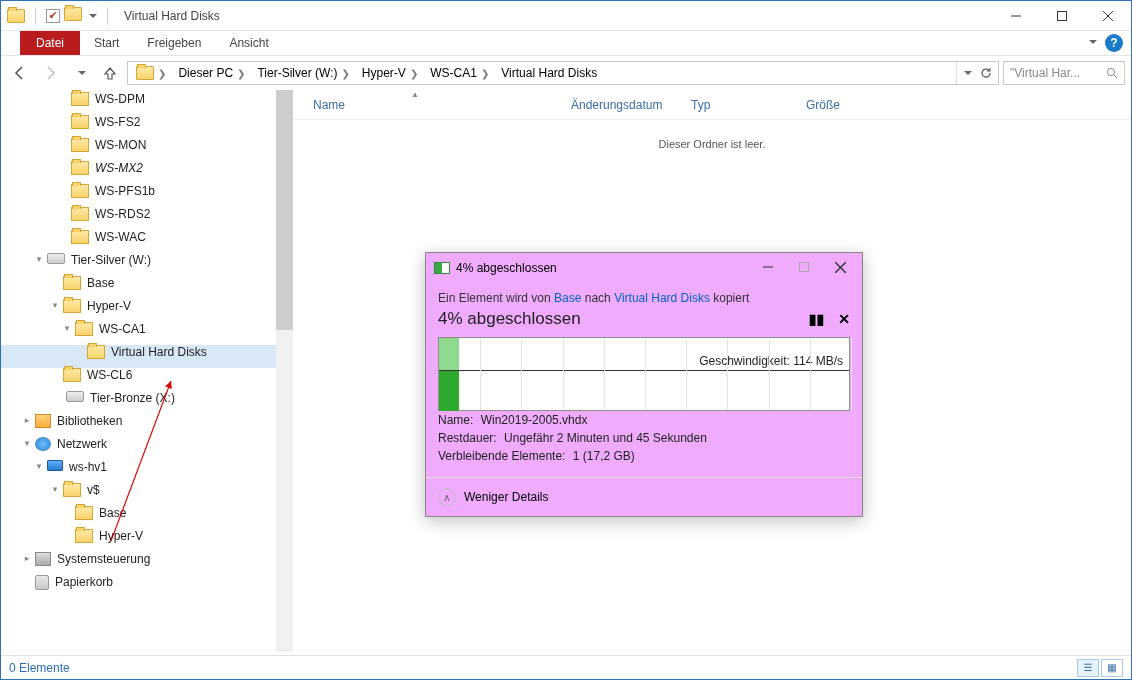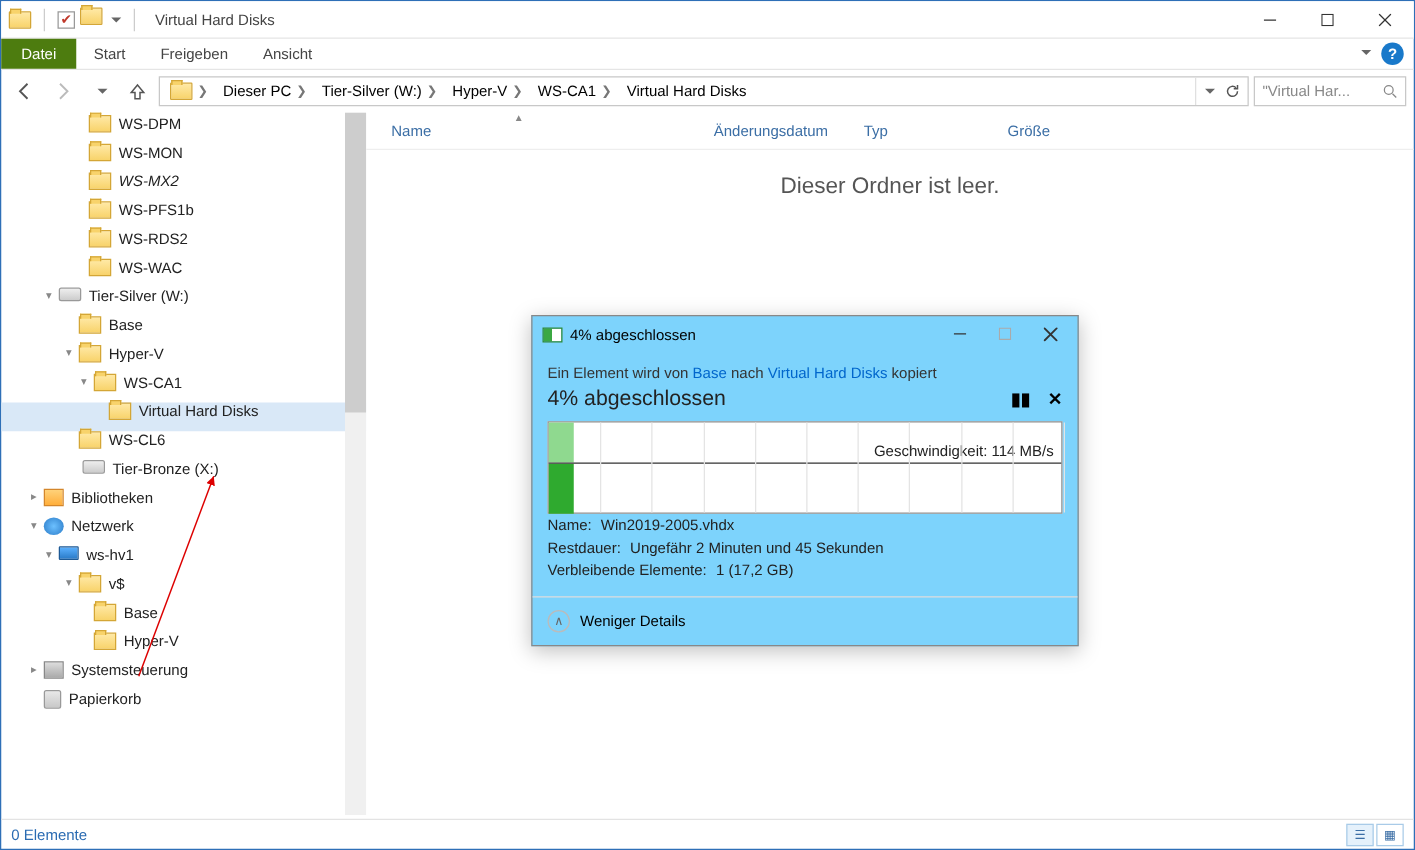--- a/index.html
+++ b/index.html
@@ -13,21 +13,21 @@
 .titlebar-title { font-size: 12px; color: #444; margin-left: 6px; }
 .sep-v { width: 1px; height: 18px; background: #ccc; margin: 0 6px; }
 .chk { width: 14px; height: 14px; border: 1px solid #999; display: inline-flex; align-items: center; justify-content: center; color: #c0392b; font-size: 11px; }
 .caret-down { width: 0; height: 0; border-left: 4px solid transparent; border-right: 4px solid transparent; border-top: 4px solid #666; margin-left: 3px; }
 .winbtns { position: absolute; right: 0; top: 0; display: flex; height: 29px; }
 .winbtn { width: 46px; display: flex; align-items: center; justify-content: center; color: #444; font-size: 11px; }
 .winbtn svg { width: 10px; height: 10px; }
 
 
 .ribbon { height: 25px; display: flex; align-items: stretch; border-bottom: 1px solid #e5e5e5; font-size: 12px; position: relative; }
-.ribbon .file { background: #4d7c0f; color: #fff; padding: 0 16px; display: flex; align-items: center; }
+.ribbon .file { background: #b91c1c; color: #fff; padding: 0 16px; display: flex; align-items: center; margin-left: 19px; }
 .ribbon .tab { padding: 0 14px; display: flex; align-items: center; color: #444; }
 .ribbon .help { position: absolute; right: 8px; top: 3px; width: 18px; height: 18px; border-radius: 50%; background: #1979ca; color: #fff; display: flex; align-items: center; justify-content: center; font-size: 12px; font-weight: bold; }
 .ribbon .rib-caret { position: absolute; right: 34px; top: 9px; }
 
 
 .addr-row { height: 34px; display: flex; align-items: center; padding: 0 6px; gap: 4px; }
 .navbtn { width: 26px; height: 26px; display: flex; align-items: center; justify-content: center; color: #6b6b6b; }
 .navbtn.disabled { color: #bdbdbd; }
 .addr { flex: 1; height: 24px; border: 1px solid #c8c8c8; display: flex; align-items: center; padding: 0 2px; font-size: 12px; overflow: hidden; }
 .addr .seg { padding: 0 6px; display: flex; align-items: center; gap: 4px; white-space: nowrap; }
@@ -55,32 +55,32 @@
 .exp { width: 12px; height: 12px; display: inline-flex; align-items: center; justify-content: center; color: #888; font-size: 9px; margin-right: 2px; }
 
 
 .content { flex: 1; height: 100%; position: relative; }
 .columns { height: 30px; display: flex; align-items: center; font-size: 12px; color: #3b6ea5; border-bottom: 1px solid #eee; padding-left: 20px; }
 .columns .col { padding-right: 30px; }
 .columns .col.name { width: 258px; display: flex; align-items: center; gap: 6px; }
 .columns .col.mod { width: 120px; }
 .columns .col.type { width: 115px; }
 .columns .sortcaret { font-size: 8px; color: #888; margin-left: 60px; margin-top: -20px; }
-.empty-msg { text-align: center; font-size: 18px; color: #555; margin-top: 18px; }
+.empty-msg { text-align: center; font-size: 11px; color: #555; margin-top: 18px; }
 
 
 .status { position: absolute; bottom: 0; left: 0; right: 0; height: 24px; border-top: 1px solid #e3e3e3; display: flex; align-items: center; padding: 0 8px; font-size: 12px; color: #2a6bb2; justify-content: space-between; }
 .status .views { display: flex; gap: 2px; }
 .status .viewbtn { width: 22px; height: 18px; border: 1px solid #a9cbe8; display: flex; align-items: center; justify-content: center; font-size: 10px; color: #3b6ea5; }
 
 
 .arrow-svg { position: absolute; pointer-events: none; }
 
 
-.dialog { position: absolute; left: 424px; top: 251px; width: 438px; background: #7dd3fc; border: 1px solid #888; box-shadow: 0 4px 16px rgba(0,0,0,0.25); font-size: 12px; }
+.dialog { position: absolute; left: 424px; top: 251px; width: 438px; background: #f0abfc; border: 1px solid #888; box-shadow: 0 4px 16px rgba(0,0,0,0.25); font-size: 12px; }
 .dlg-title { height: 30px; display: flex; align-items: center; padding: 0 8px; position: relative; }
 .dlg-title .dlg-icon { width: 16px; height: 12px; background: linear-gradient(90deg,#3ba843 50%,#fff 50%); border: 1px solid #2e8a36; margin-right: 6px; }
 .dlg-winbtns { position: absolute; right: 4px; top: 2px; display: flex; gap: 0; }
 .dlg-winbtn { width: 36px; height: 24px; display: flex; align-items: center; justify-content: center; color: #333; }
 .dlg-body { padding: 8px 12px 12px 12px; }
 .dlg-msg { color: #333; }
 .dlg-msg a { color: #0066cc; text-decoration: none; }
 .dlg-progress-row { display: flex; align-items: center; justify-content: space-between; margin-top: 4px; }
 .dlg-progress-title { font-size: 17px; color: #222; }
 .dlg-ctrl { display: flex; gap: 14px; font-size: 14px; font-weight: bold; }
@@ -204,20 +204,25 @@
   <div class="tree">
     <div class="tree-items" id="tree-items">
         <div class="titem" style="padding-left: 56px;">
           <span class="exp"></span>
           <span class="ticon folder"></span>
           <span>WS-DPM</span>
         </div>
         <div class="titem" style="padding-left: 56px;">
           <span class="exp"></span>
           <span class="ticon folder"></span>
+          <span>WS-FS2</span>
+        </div>
+        <div class="titem" style="padding-left: 56px;">
+          <span class="exp"></span>
+          <span class="ticon folder"></span>
           <span>WS-MON</span>
         </div>
         <div class="titem" style="padding-left: 56px; font-style: italic;">
           <span class="exp"></span>
           <span class="ticon folder"></span>
           <span>WS-MX2</span>
         </div>
         <div class="titem" style="padding-left: 56px;">
           <span class="exp"></span>
           <span class="ticon folder"></span>

